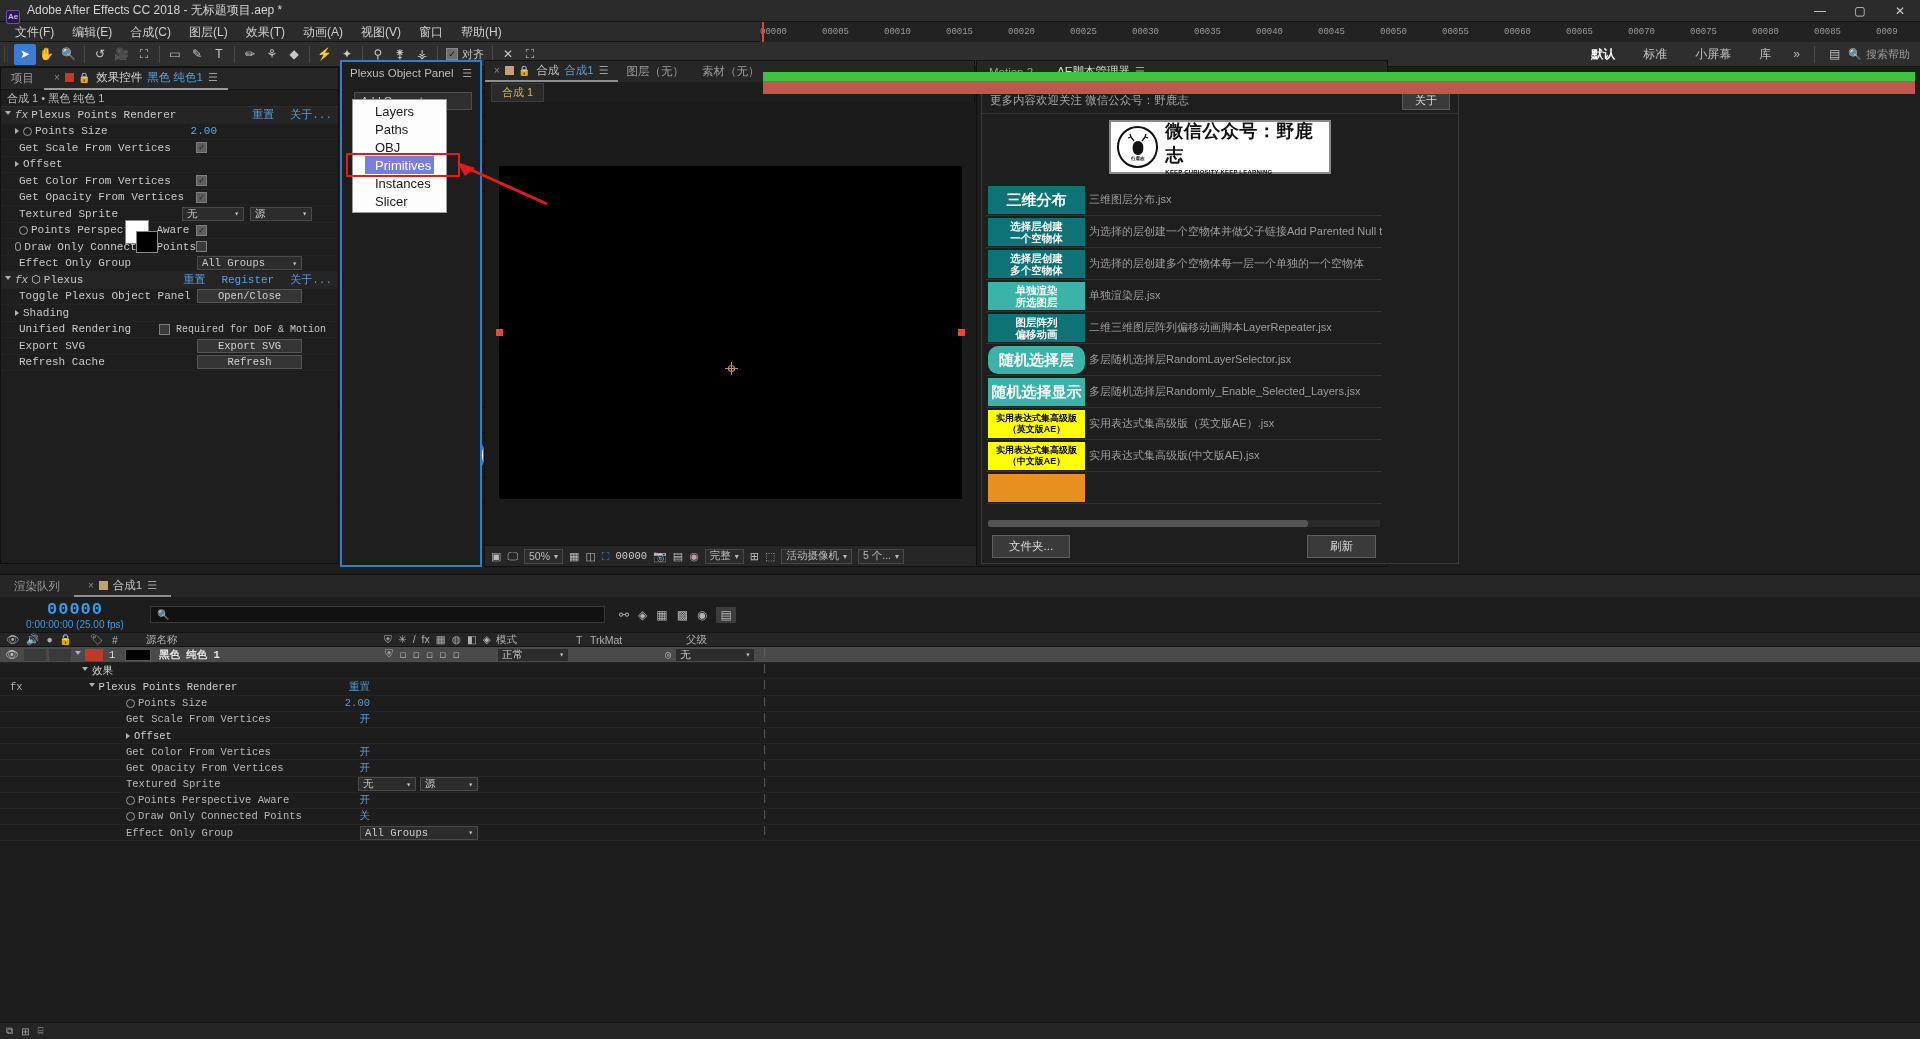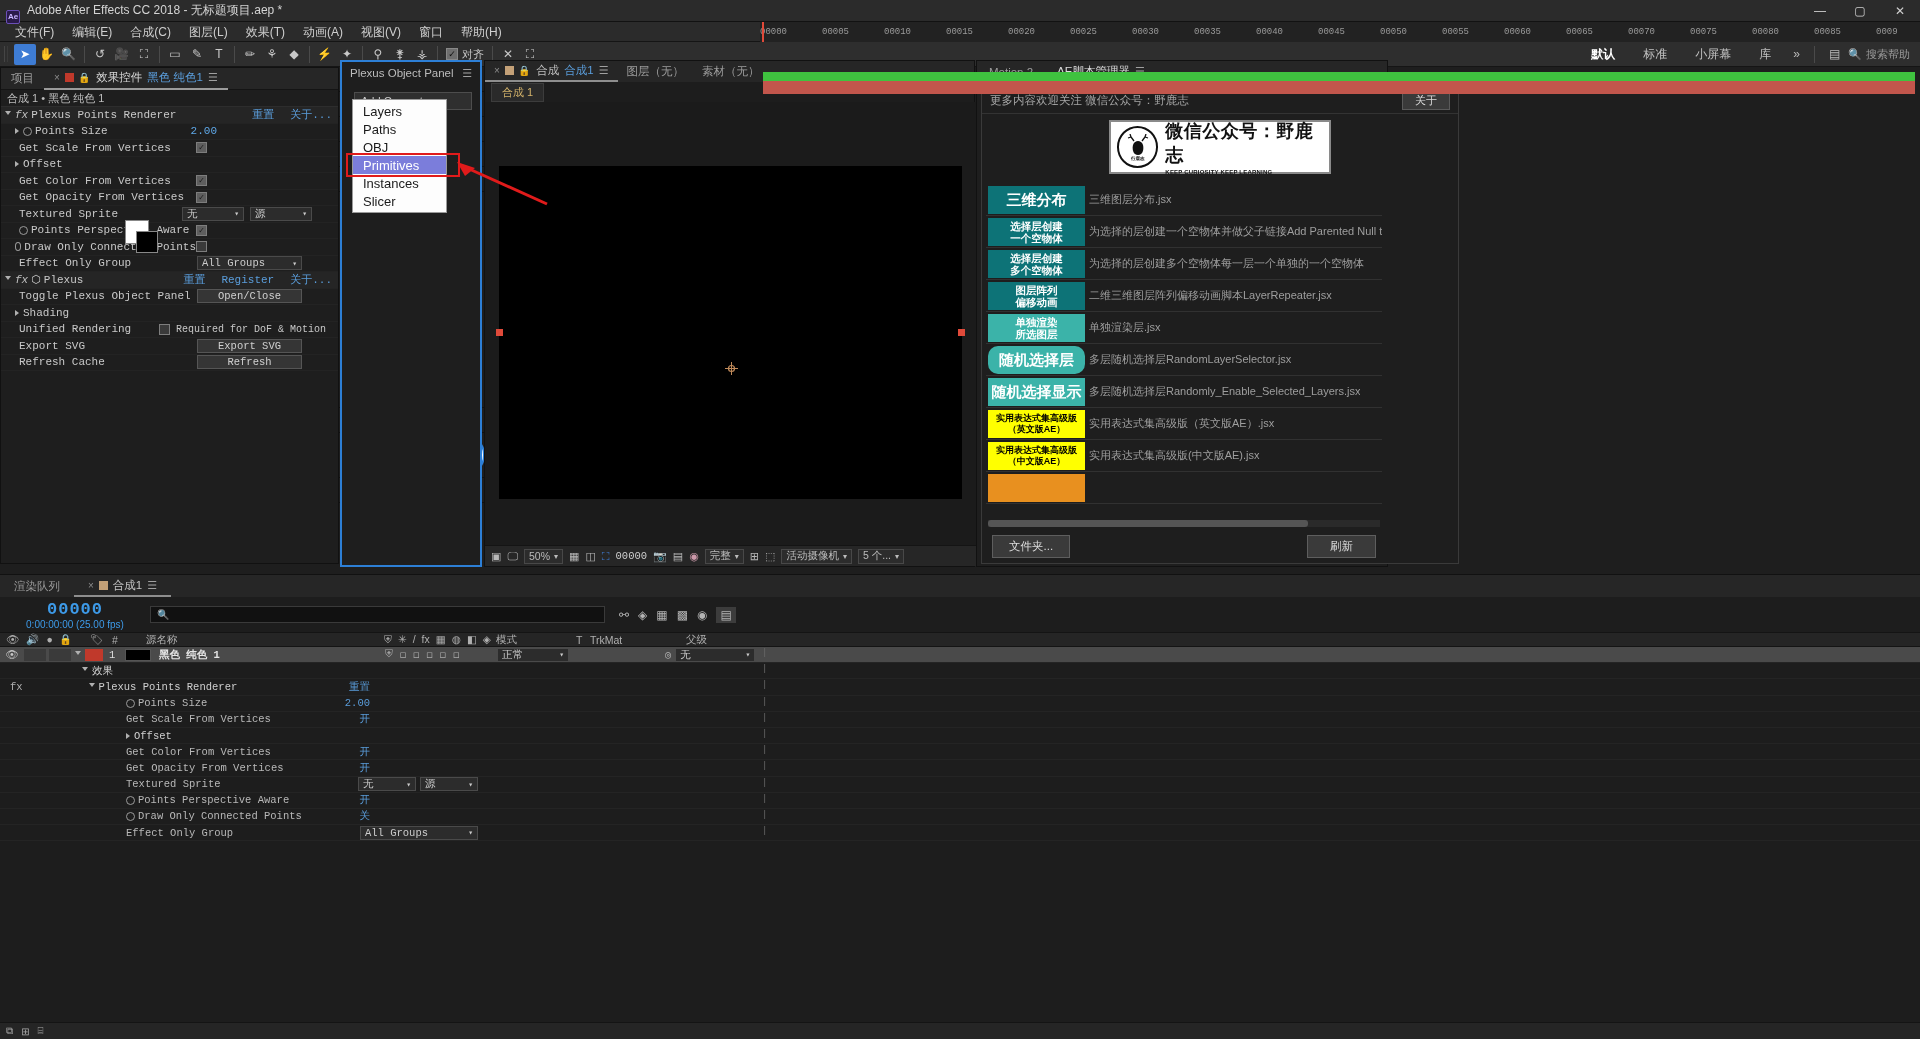--- a/index.html
+++ b/index.html
@@ -81,21 +81,21 @@
 
   
   #plexus { left:340px; top:60px; width:142px; height:507px; border:2px solid #2d7fd6; }
   .plx-title { height:22px; display:flex; align-items:center; justify-content:space-between;
     padding:0 8px; font-size:11.5px; color:#bcbcbc; }
   .plx-btn { margin:8px 8px 0 12px; background:#2f2f2f; border:1px solid #4d4d4d;
     height:18px; font-size:11px; color:#cfcfcf; display:flex; align-items:center; padding-left:6px; }
 
   
   #dropdown { position:absolute; left:352px; top:99px; width:95px; background:#fdfdfd;
-    border:1px solid #9a9a9a; z-index:60; padding:2px 0; }
+    border:1px solid #9a9a9a; z-index:60; padding:2px 12px; }
   .dd-item { height:18px; display:flex; align-items:center; padding-left:10px;
     font-size:13px; color:#1a1a1a; }
   .dd-item.sel { background:#7b7ddb; color:#fff; }
   #dd-hl { position:absolute; left:346px; top:153px; width:114px; height:24px;
     border:2px solid #e01b1b; z-index:61; pointer-events:none; }
 
   
   #arrow { position:absolute; left:455px; top:162px; z-index:62; pointer-events:none; }
 
   
@@ -558,32 +558,32 @@
             <div class="sdesc">为选择的层创建一个空物体并做父子链接Add Parented Null t</div>
           </div>
           <div class="srow">
             <div class="sbtn" style="background: rgb(13, 115, 119);">
               <span>选择层创建</span>
               <span>多个空物体</span>
             </div>
             <div class="sdesc">为选择的层创建多个空物体每一层一个单独的一个空物体</div>
           </div>
           <div class="srow">
+            <div class="sbtn" style="background: rgb(59, 179, 169);">
+              <span>单独渲染</span>
+              <span>所选图层</span>
+            </div>
+            <div class="sdesc">单独渲染层.jsx</div>
+          </div>
+          <div class="srow">
             <div class="sbtn" style="background: rgb(13, 115, 119);">
               <span>图层阵列</span>
               <span>偏移动画</span>
             </div>
             <div class="sdesc">二维三维图层阵列偏移动画脚本LayerRepeater.jsx</div>
-          </div>
-          <div class="srow">
-            <div class="sbtn" style="background: rgb(59, 179, 169);">
-              <span>单独渲染</span>
-              <span>所选图层</span>
-            </div>
-            <div class="sdesc">单独渲染层.jsx</div>
           </div>
           <div class="srow">
             <div class="sbtn big" style="background: rgb(59, 179, 169); border-radius: 10px;">
               <span>随机选择层</span>
             </div>
             <div class="sdesc">多层随机选择层RandomLayerSelector.jsx</div>
           </div>
           <div class="srow">
             <div class="sbtn big" style="background: rgb(59, 179, 169);">
               <span>随机选择显示</span>

